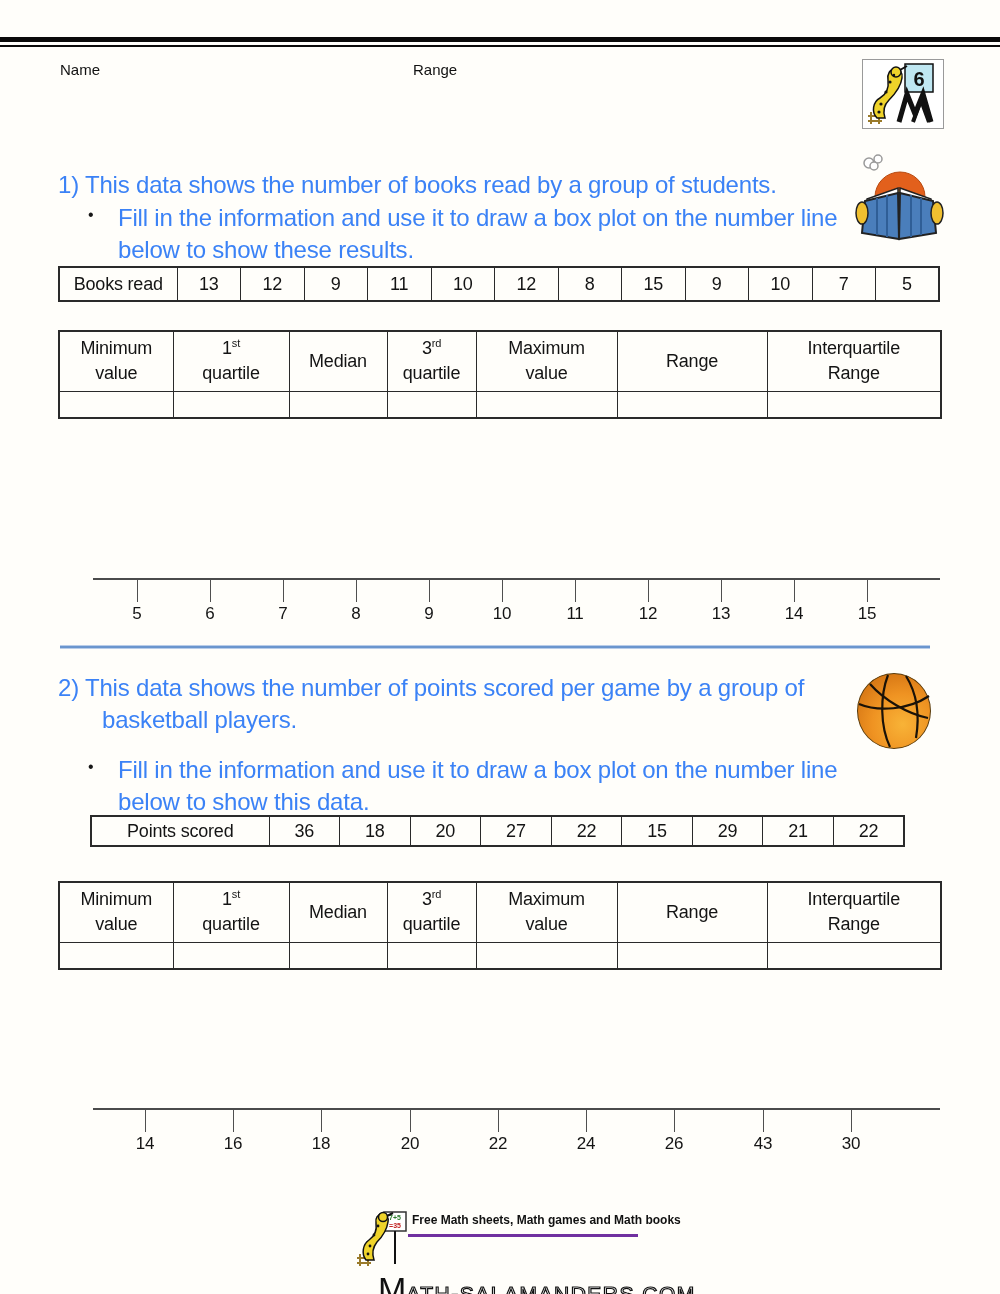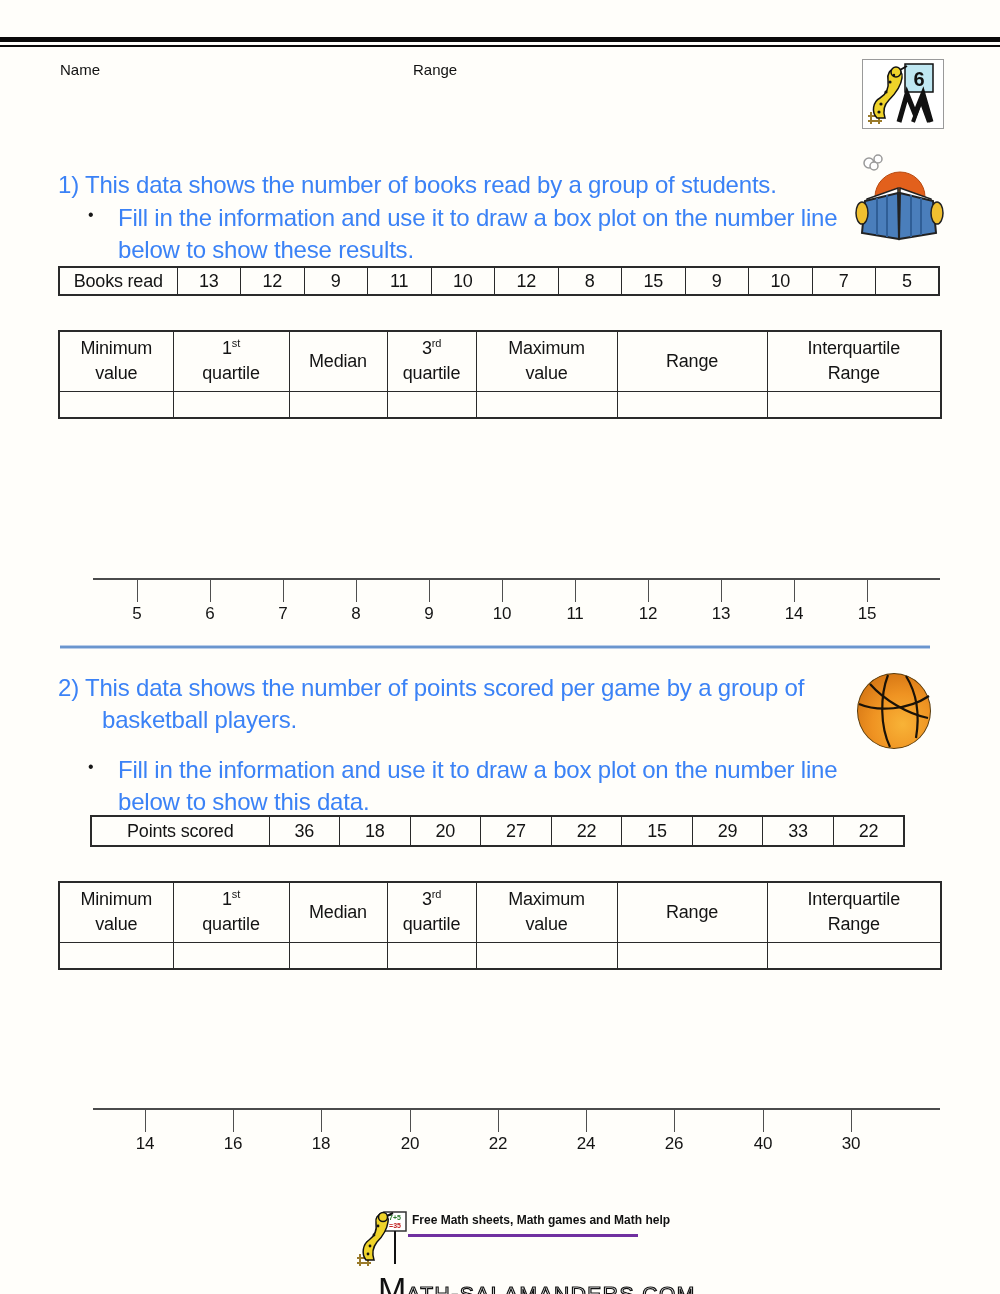--- a/index.html
+++ b/index.html
@@ -32,21 +32,21 @@
   }
 
   
   table.strip { border-collapse:collapse; table-layout:fixed; background:#fffefa; }
   table.strip td {
     border:1px solid #2a2a2a; text-align:center; vertical-align:middle;
     font-size:18px; letter-spacing:-0.2px; color:#141414; overflow:hidden;
   }
   table.strip { border:2px solid #2a2a2a; }
   #books-table  { left:58px;  top:266px; width:882px; }
-  #books-table td  { height:28px; }
+  #books-table td  { height:34px; }
   #points-table { left:90px;  top:815px; width:815px; }
   #points-table td { height:30px; }
 
   
   table.stats { border-collapse:collapse; table-layout:fixed; background:#fffefa; border:2px solid #2a2a2a; }
   table.stats td { border:1px solid #2a2a2a; text-align:center; vertical-align:middle; }
   table.stats tr.hdr td { height:60px; font-size:18px; letter-spacing:-0.2px; color:#141414; line-height:25px; }
   table.stats tr.blank td { height:27px; }
   table.stats sup { font-size:11px; vertical-align:super; line-height:0; }
   #stats-table-1 { left:58px; top:330px; width:882px; }
@@ -319,21 +319,21 @@
     <tbody>
         <tr>
       <td>Points scored</td>
       <td>36</td>
       <td>18</td>
       <td>20</td>
       <td>27</td>
       <td>22</td>
       <td>15</td>
       <td>29</td>
-      <td>33</td>
+      <td>21</td>
       <td>22</td>
     </tr>
   </tbody>
     </table>
 
   <table class="abs stats" id="stats-table-2">
     <colgroup>
       <col style="width:114px">
         <col style="width:116px">
         <col style="width:98px">
@@ -393,21 +393,21 @@
     <div class="tick" style="left:581px"></div>
     <div class="tick" style="left:670px"></div>
     <div class="tick" style="left:758px"></div>
     <div class="tlab" style="left:30px">14</div>
     <div class="tlab" style="left:118px">16</div>
     <div class="tlab" style="left:206px">18</div>
     <div class="tlab" style="left:295px">20</div>
     <div class="tlab" style="left:383px">22</div>
     <div class="tlab" style="left:471px">24</div>
     <div class="tlab" style="left:559px">26</div>
-    <div class="tlab" style="left:648px">40</div>
+    <div class="tlab" style="left:648px">43</div>
     <div class="tlab" style="left:736px">30</div>
   </div>
 
   <div class="abs" style="left:356px; top:1208px; width:54px; height:60px;">
     <svg width="54" height="60" viewBox="0 0 54 60">
 
       <rect x="28" y="4" width="22" height="19" fill="#ffffff" stroke="#333" stroke-width="1.5"></rect>
       <text x="39" y="12" font-size="7" font-weight="bold" text-anchor="middle" fill="#2a7a2a" font-family="Liberation Sans, sans-serif">7+5</text>
       <text x="39" y="20" font-size="7" font-weight="bold" text-anchor="middle" fill="#c22222" font-family="Liberation Sans, sans-serif">=35</text>
 
@@ -422,19 +422,19 @@
 
       <path d="M10,52 C5,46 7,36 13,32 C19,28 21,22 20,15 C19,10 22,6 26,6 C30,6 33,9 32,14 C31,21 27,28 21,34 C17,39 16,46 18,52 Z" fill="#efd32a" stroke="#111" stroke-width="1.5"></path>
       <circle cx="27" cy="9" r="4.5" fill="#efd32a" stroke="#111" stroke-width="1.5"></circle>
       <line x1="31" y1="8" x2="37" y2="5" stroke="#111" stroke-width="2"></line>
       <circle cx="22" cy="18" r="1.4" fill="#111"></circle>
         <circle cx="18" cy="27" r="1.4" fill="#111"></circle>
       <circle cx="14" cy="38" r="1.4" fill="#111"></circle>
         <circle cx="12" cy="46" r="1.4" fill="#111"></circle>
     </svg>
   </div>
-  <div class="abs footer-tagline" style="left:412px; top:1213px;">Free Math sheets, Math games and Math help</div>
+  <div class="abs footer-tagline" style="left:412px; top:1213px;">Free Math sheets, Math games and Math books</div>
   <div class="abs footer-rule"></div>
   <div class="abs wordmark" style="left:378px; top:1228px;">
     <span class="wm-m">M</span><span class="wm-rest">ATH-SALAMANDERS.COM</span>
   </div>
 
 </div>
 
 </body></html>

